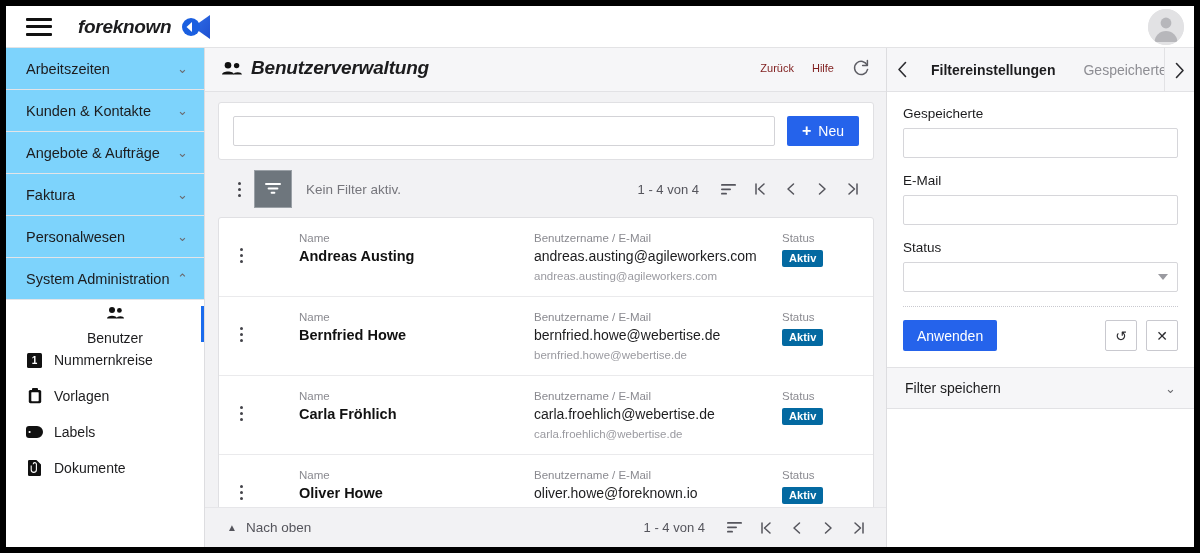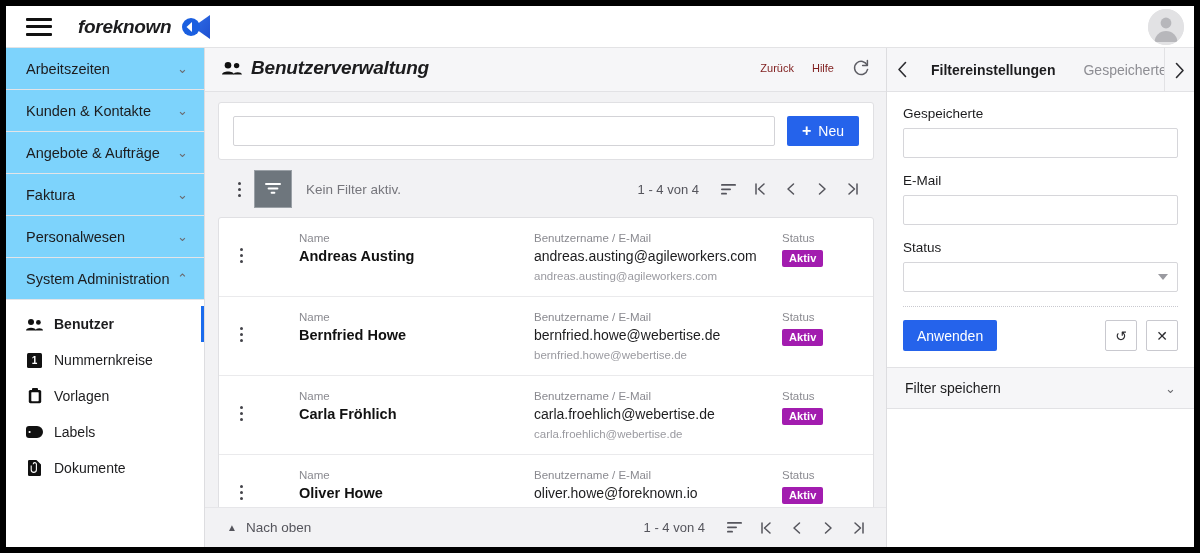--- a/index.html
+++ b/index.html
@@ -57,21 +57,21 @@
     font-size: 14.5px; color: #1c1c1e;
     cursor: pointer;
   }
   .nav-group .chev { color: #6b6b70; font-size: 13px; line-height: 1; }
   .sub-list { padding: 6px 0 0 0; background: #fff; }
   .sub-item {
     height: 36px; display: flex; align-items: center; gap: 11px;
     padding-left: 20px; font-size: 14px; color: #1c1c1e;
     position: relative; cursor: pointer;
   }
-  .sub-item.active { font-weight: bold; }
+  .sub-item.active { font-weight: normal; flex-direction: column; }
   .sub-item.active::after {
     content: ""; position: absolute; right: 0; top: 0; bottom: 0;
     width: 3px; background: #1a6bed;
   }
   .sub-item .ic { width: 17px; display: flex; align-items: center; justify-content: center; color: #111; }
 
   
   .main {
     position: absolute; left: 199px; top: 42px; right: 308px; bottom: 0;
     background: #f2f2f4;
@@ -137,21 +137,21 @@
   .row-kebab { width: 16px; padding-top: 16px; display: flex; flex-direction: column; gap: 3px; align-items: center; cursor: pointer; }
   .row-kebab i { width: 3px; height: 3px; background: #44444a; border-radius: 50%; display: block; }
   .col-name { width: 285px; padding-left: 50px; }
   .col-user { width: 248px; }
   .col-status { flex: 1; }
   .col-label { font-size: 11.5px; color: #8a8a90; margin-bottom: 4px; }
   .cell-name { font-size: 14.5px; font-weight: bold; color: #111; }
   .cell-user { font-size: 14px; color: #1c1c1e; }
   .cell-mail { font-size: 11.5px; color: #9a9aa0; margin-top: 6px; }
   .badge {
-    display: inline-block; background: #a21caf; color: #fff;
+    display: inline-block; background: #0369a1; color: #fff;
     font-size: 11px; font-weight: bold; padding: 2px 7px 3px; border-radius: 2px;
     letter-spacing: 0.1px;
   }
 
   .bottombar {
     flex: 0 0 40px; display: flex; align-items: center;
     padding: 0 6px 0 22px; background: #f2f2f4;
     border-top: 1px solid #e6e6e9;
   }
   .to-top { display: flex; align-items: center; gap: 9px; font-size: 13.5px; color: #55555c; cursor: pointer; }

